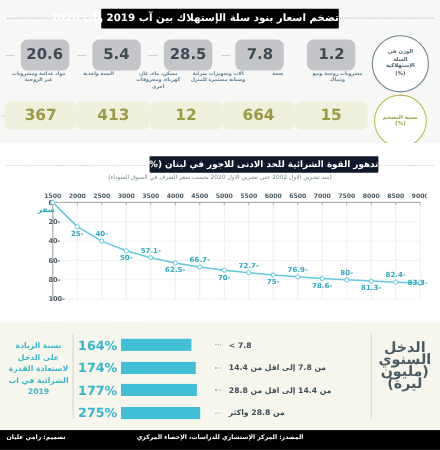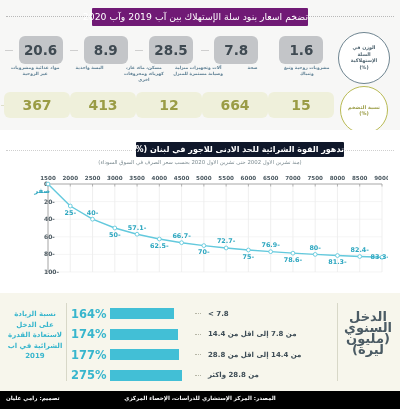--- a/index.html
+++ b/index.html
@@ -24,22 +24,22 @@
   .sec-top{
     position:absolute;left:0;top:0;width:400px;height:130px;
     background:#f7f7f6;overflow:hidden;
   }
   .dotline{
     position:absolute;left:6px;right:6px;top:16px;height:0;
     border-top:1px dotted #b9b9b9;
   }
   .top-title{
     position:absolute;left:92px;top:8px;width:216px;height:18px;
-    background:#701a75;color:#ffffff;
-    font-size:9.3px;font-weight:normal;text-align:center;
+    background:#000000;color:#ffffff;
+    font-size:9.3px;font-weight:bold;text-align:center;
     line-height:18px;white-space:nowrap;letter-spacing:-.1px;
     border-radius:1px;
   }
 
   
   .row-weight{position:absolute;left:8px;top:36px;width:326px;height:28px;display:flex;gap:0;}
   .wcell{position:relative;flex:1;display:flex;justify-content:center;}
   .wcell::after{
     content:"";position:absolute;left:-3px;top:50%;width:8px;height:1px;background:#cfcfcf;
   }
@@ -168,30 +168,30 @@
     <div class="wm-shape wm-red wm-big" style="left:250px;top:190px;">ر</div>
   </div>
 
   <div class="sec-top">
     <div class="dotline"></div>
 
     <div class="top-title">تضخم اسعار بنود سلة الإستهلاك بين آب 2019 وآب 2020</div>
 
     <div class="row-weight" id="row-weight">
         <div class="wcell">
-          <div class="wbox">1.6</div>
+          <div class="wbox">1.2</div>
         </div>
         <div class="wcell">
           <div class="wbox">7.8</div>
         </div>
         <div class="wcell">
           <div class="wbox">28.5</div>
         </div>
         <div class="wcell">
-          <div class="wbox">8.9</div>
+          <div class="wbox">5.4</div>
         </div>
         <div class="wcell">
           <div class="wbox">20.6</div>
         </div>
       </div>
     <div class="row-wlabel" id="row-wlabel">
         <div class="wlab">مشروبات روحية وتبغ وتنباك</div>
         <div class="wlab">صحة</div>
         <div class="wlab">آلات وتجهيزات منزلية وصيانة مستمرة للمنزل</div>
         <div class="wlab">مسكن، ماء، غاز، كهرباء، ومحروقات اخرى</div>

